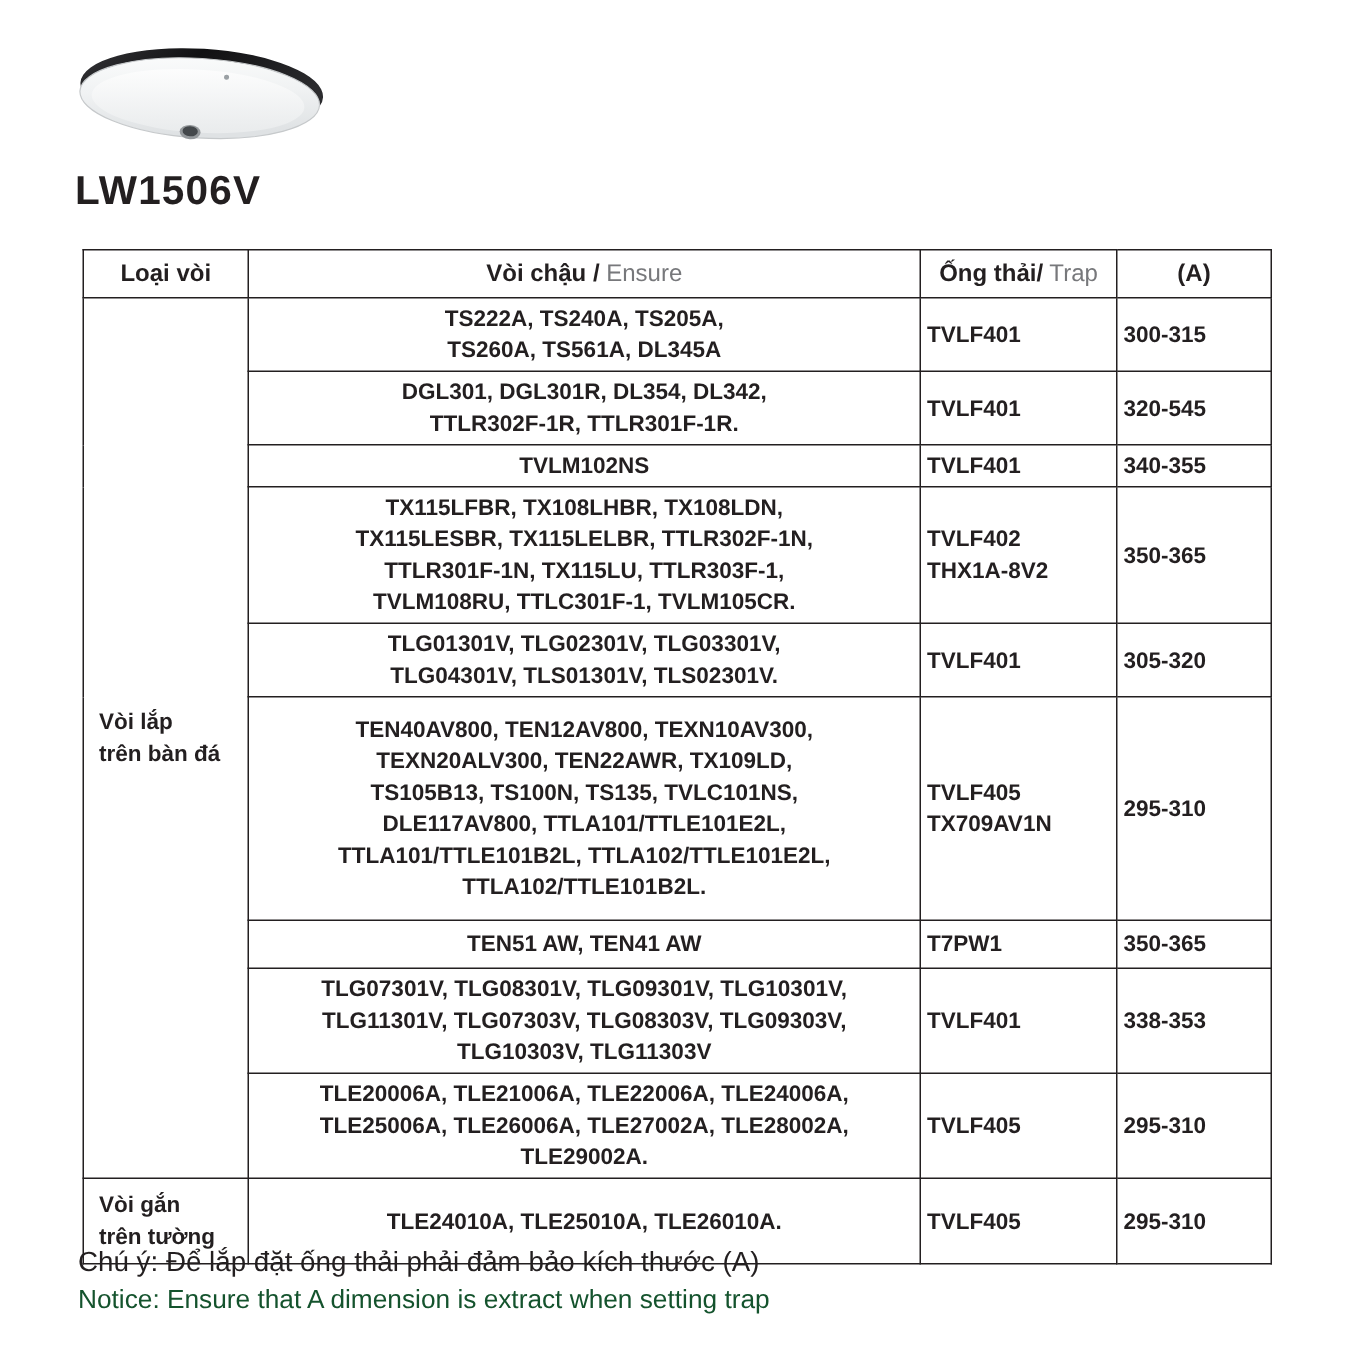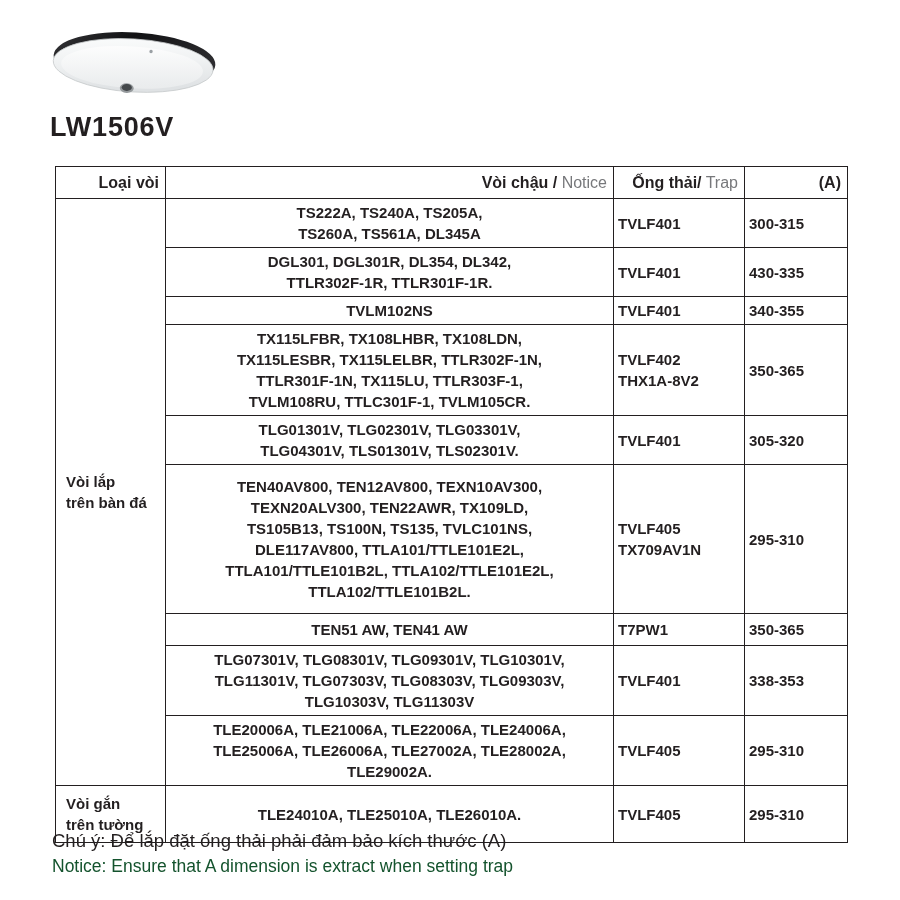--- a/index.html
+++ b/index.html
@@ -30,21 +30,21 @@
   }
   .spec-table col.c1 { width: 110px; }
   .spec-table col.c2 { width: 448px; }
   .spec-table col.c3 { width: 131px; }
   .spec-table col.c4 { width: 103px; }
   .spec-table th, .spec-table td {
     border: 1.5px solid #231f20;
     line-height: 21px;
     vertical-align: middle;
   }
-  .spec-table th { padding: 5px 6px; font-size: 16px; font-weight: 700; text-align: right; white-space: nowrap; }
+  .spec-table th { padding: 5px 6px; font-size: 16px; font-weight: 700; text-align: center; white-space: nowrap; }
   .muted { color: #77787b; font-weight: 400; }
   td.models { text-align: center; padding: 3px 12px; white-space: pre-line; }
   td.center { text-align: left; padding: 3px 4px; white-space: pre-line; }
   td.group-label { text-align: left; padding: 4px 6px 4px 10px; white-space: pre-line; vertical-align: middle; }
   tr.pad-lg td { padding-top: 11px; padding-bottom: 11px; }
   tr.pad-sm td { padding-top: 5px; padding-bottom: 5px; }
   tr.pad-md td { padding-top: 7px; padding-bottom: 7px; }
 
   
   .notes { position: absolute; left: 52px; top: 830px; width: 800px; }
@@ -90,39 +90,39 @@
   <table class="spec-table">
     <colgroup>
         <col class="c1">
         <col class="c2">
         <col class="c3">
         <col class="c4">
       </colgroup>
     <thead>
       <tr>
         <th>Loại vòi</th>
-        <th><span>Vòi chậu /</span><span class="muted"> Notice</span></th>
+        <th><span>Vòi chậu /</span><span class="muted"> Ensure</span></th>
         <th><span>Ống thải/</span><span class="muted"> Trap</span></th>
         <th>(A)</th>
       </tr>
     </thead>
     <tbody>
       <tr>
         <td class="group-label" rowspan="9">Vòi lắp
 trên bàn đá</td>
         <td class="models">TS222A, TS240A, TS205A,
 TS260A, TS561A, DL345A</td>
         <td class="center">TVLF401</td>
         <td class="center">300-315</td>
       </tr>
       <tr>
         <td class="models">DGL301, DGL301R, DL354, DL342,
 TTLR302F-1R, TTLR301F-1R.</td>
         <td class="center">TVLF401</td>
-        <td class="center">430-335</td>
+        <td class="center">320-545</td>
       </tr>
       <tr>
         <td class="models">TVLM102NS</td>
         <td class="center">TVLF401</td>
         <td class="center">340-355</td>
       </tr>
       <tr>
         <td class="models">TX115LFBR, TX108LHBR, TX108LDN,
 TX115LESBR, TX115LELBR, TTLR302F-1N,
 TTLR301F-1N, TX115LU, TTLR303F-1,

